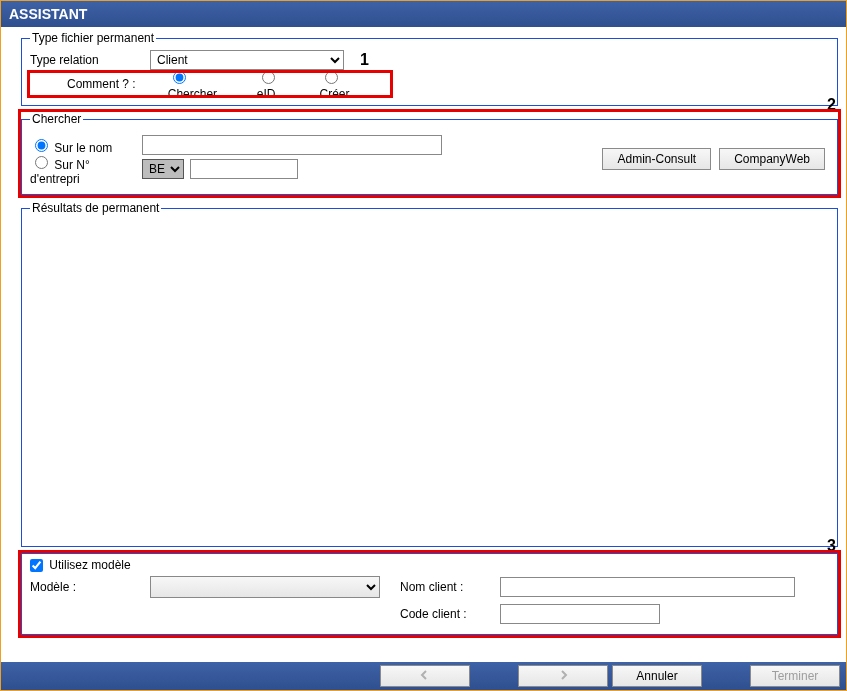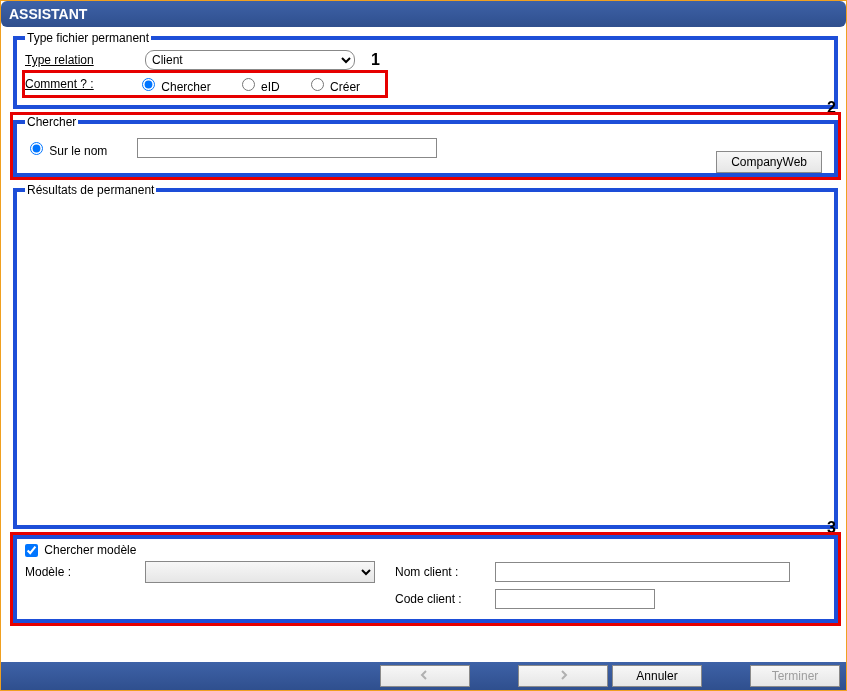--- a/index.html
+++ b/index.html
@@ -14,60 +14,61 @@
     border: 1px solid #f0a020;
   }
   .header {
     background: #3b5998;
     background: linear-gradient(#3e62a7, #2f4f8e);
     color: #fff;
     font-weight: bold;
     font-size: 14px;
     padding: 4px 8px;
     height: 26px;
-    display:flex; align-items:center;border-radius:6px;
+    display:flex; align-items:center;
   }
   .content {
     padding: 4px 8px 0 8px;
     background: #fff;
     height: calc(100% - 26px - 28px);
     overflow: hidden;
   }
   fieldset {
-    border: 4px solid #1d4ed8;
-    margin: 0 0 6px 4px;
+    border: 1px solid #1d4ed8;
+    margin: 0 0 6px 12px;
     padding: 2px 8px 8px 8px;
     position: relative;
   }
   legend {
     font-size: 12px;
     padding: 0 2px;
     color: #000;
   }
   .highlight-red {
     outline: 3px solid #e60000;
     outline-offset: 0;
+    padding-left: 37px;
   }
   .annot {
     position: absolute;
     font-weight: bold;
     font-size: 16px;
     color: #000;
   }
   .row { display:flex; align-items:center; margin:2px 0; height:22px;}
-  .lbl { width: 120px; text-decoration: underline; }
+  .lbl { width: 120px; }
   select, input[type=text] {
     font-family: inherit;
     font-size: 12px;
     height: 20px;
     padding: 0 2px;
     background:#fff;
     border:1px solid #888;
   }
-  select.type-rel { width: 210px; border-radius: 9px; }
+  select.type-rel { width: 194px; }
   .radio-line { display:flex; align-items:center; gap:2px; }
   .radio-line label { margin-right: 24px; }
   .fieldset2 { padding: 6px 8px 12px 8px; }
   .btns-right { position:absolute; right:12px; top:22px; display:flex; gap:8px;}
   .winbtn {
     background: linear-gradient(#f7f7f7,#e6e6e6);
     border: 1px solid #8a8a8a;
     height: 22px;
     padding: 0 14px;
     font-family: inherit;
@@ -166,45 +167,57 @@
   </fieldset>
 
   <div style="position:relative;">
     <span class="annot" style="right:2px; top:-16px;">2</span>
   </div>
 
   <fieldset class="fieldset2 highlight-red" style="position:relative;">
     <legend>Chercher</legend>
 
     <div class="btns-right">
+      <button class="winbtn">Admin-Consult</button>
       <button class="winbtn">CompanyWeb</button>
     </div>
 
     <div class="row">
       <label style="width:112px;">
         <input type="radio" name="srch" checked="" style="">
         <span>Sur le nom</span>
       </label>
       <input type="text" class="name-input" style="">
     </div>
+    <div class="row">
+      <label style="width:112px;">
+        <input type="radio" name="srch" style="">
+        <span>Sur N° d'entrepri</span>
+      </label>
+      <select class="country-sel">
+        <option>BE</option>
+      </select>
+      <span style="width:6px;"></span>
+      <input type="text" class="ent-num" disabled="" style="">
+    </div>
   </fieldset>
 
   <fieldset class="results-fs">
     <legend>Résultats de permanent</legend>
   </fieldset>
 
   <div style="position:relative;">
     <span class="annot" style="right:2px; top:-16px;">3</span>
   </div>
 
   <fieldset class="model-fs highlight-red">
     <div style="margin-bottom:4px;">
       <label>
         <input type="checkbox" class="cb" checked="" style="">
-        <span>Chercher modèle</span>
+        <span>Utilisez modèle</span>
       </label>
     </div>
     <div class="model-grid">
       <span class="model-lbl">Modèle :</span>
       <select class="model-select"><option></option></select>
       <span class="model-lbl-r">Nom client :</span>
       <input type="text" class="nom-client-input" readonly="" style="">
       <span></span>
         <span></span>
       <span class="model-lbl-r">Code client :</span>

